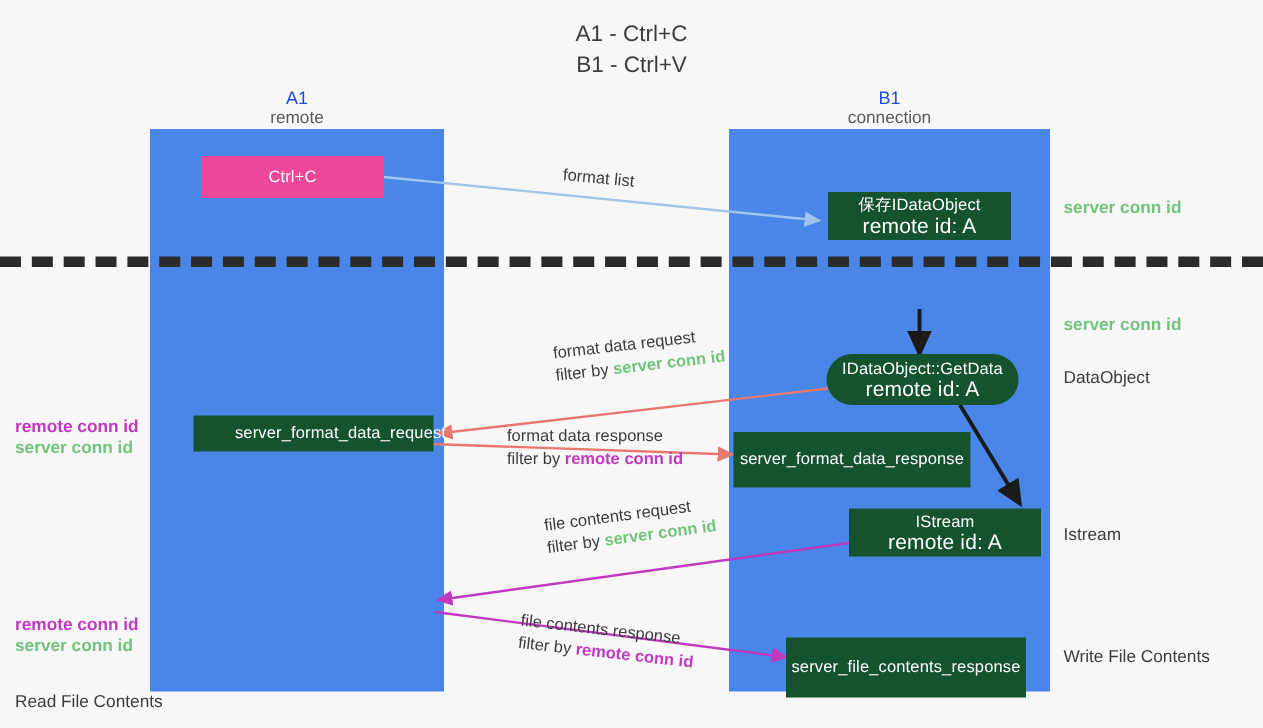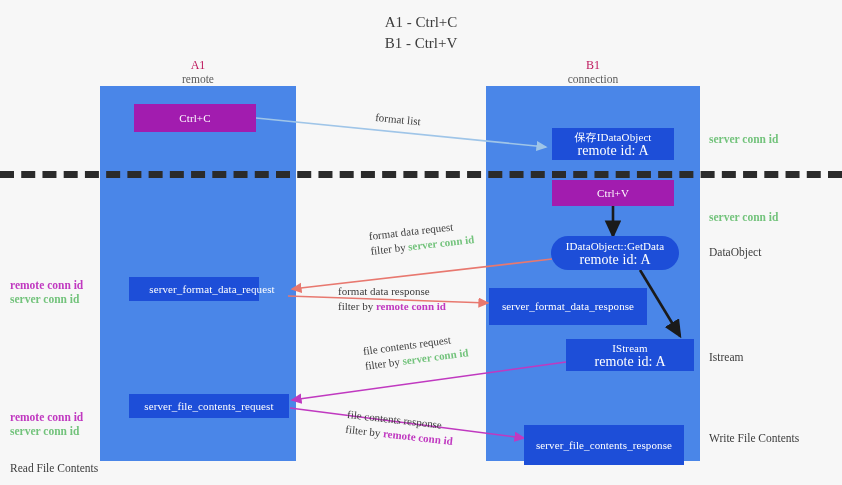--- a/index.html
+++ b/index.html
@@ -3,48 +3,48 @@
 <meta charset="utf-8">
 <style>
   html,body{margin:0;padding:0;}
   body{
     width:842px;height:485px;
     background:#f7f7f7;
     font-family:"Liberation Sans","DejaVu Sans",sans-serif;
     position:relative;overflow:hidden;
     -webkit-font-smoothing:antialiased;
   }
-  .canvas{position:absolute;inset:0;font-family:Liberation Serif, serif;}
+  .canvas{position:absolute;inset:0;}
   .abs{position:absolute;}
 
   
   .title{
     left:0;top:12px;width:842px;text-align:center;
     font-size:15px;color:#3c3c3c;line-height:21px;
   }
 
   
   .lane-head{
     text-align:center;font-size:11.5px;color:#5a5a5a;line-height:14px;
   }
-  .lane-head .big{font-size:12px;color:#be185d;}
+  .lane-head .big{font-size:12px;color:#1d4ed8;}
 
   
   .lane{background:#4a86e8;}
 
   
   .box{
     box-sizing:border-box;
     display:flex;flex-direction:column;
     align-items:center;justify-content:center;
     color:#ffffff;font-size:11px;line-height:13px;
     text-align:center;letter-spacing:.1px;
   }
-  .box.green{background:#a21caf;}
-  .box.orange{background:#1d4ed8;}
+  .box.green{background:#ec4899;}
+  .box.orange{background:#14532d;}
   .box .l2{font-size:14px;}
 
   
   .side{font-size:11.5px;line-height:14px;color:#3c3c3c;}
   .green-t{color:#73c37c;font-weight:bold;}
   .purple-t{color:#c039c0;font-weight:bold;}
   .side-stack b{display:block;}
 
   
   .cap{font-size:11px;color:#3c3c3c;line-height:15px;white-space:nowrap;}
@@ -114,45 +114,39 @@
 
   <div class="abs box green" style="left:134px;top:104px;width:122px;height:28px;">
     <div>Ctrl+C</div>
   </div>
 
   <div class="abs box orange" style="left:552px;top:128px;width:122px;height:32px;">
     <div>保存IDataObject</div>
     <div class="l2">remote id: A</div>
   </div>
 
-  <div class="abs box green" style="left:552px;top:180px;width:122px;height:26px;">
-    <div>Ctrl+V</div>
-  </div>
 
   <div class="abs box orange" style="left:551px;top:236px;width:128px;height:34px;border-radius:17px;">
     <div>IDataObject::GetData</div>
     <div class="l2">remote id: A</div>
   </div>
 
   <div class="abs box orange" style="left:566px;top:339px;width:128px;height:32px;">
     <div>IStream</div>
     <div class="l2">remote id: A</div>
   </div>
 
-  <div class="abs box orange" style="left:129px;top:277px;width:130px;height:24px;padding-left:36px;">
+  <div class="abs box orange" style="left:129px;top:277px;width:160px;height:24px;padding-left:36px;">
     <div>server_format_data_request</div>
   </div>
 
   <div class="abs box orange" style="left:489px;top:288px;width:158px;height:37px;">
     <div>server_format_data_response</div>
   </div>
 
-  <div class="abs box orange" style="left:129px;top:394px;width:160px;height:24px;">
-    <div>server_file_contents_request</div>
-  </div>
 
   <div class="abs box orange" style="left:524px;top:425px;width:160px;height:40px;">
     <div>server_file_contents_response</div>
   </div>
 
   <div class="abs cap rot" style="left:376px;top:110px;transform:rotate(5.5deg);">format list</div>
 
   <div class="abs cap rot" style="left:368px;top:229px;transform:rotate(-6.5deg);">
     <div>format data request</div>
     <div><span>filter by </span><span class="green-t">server conn id</span></div>

